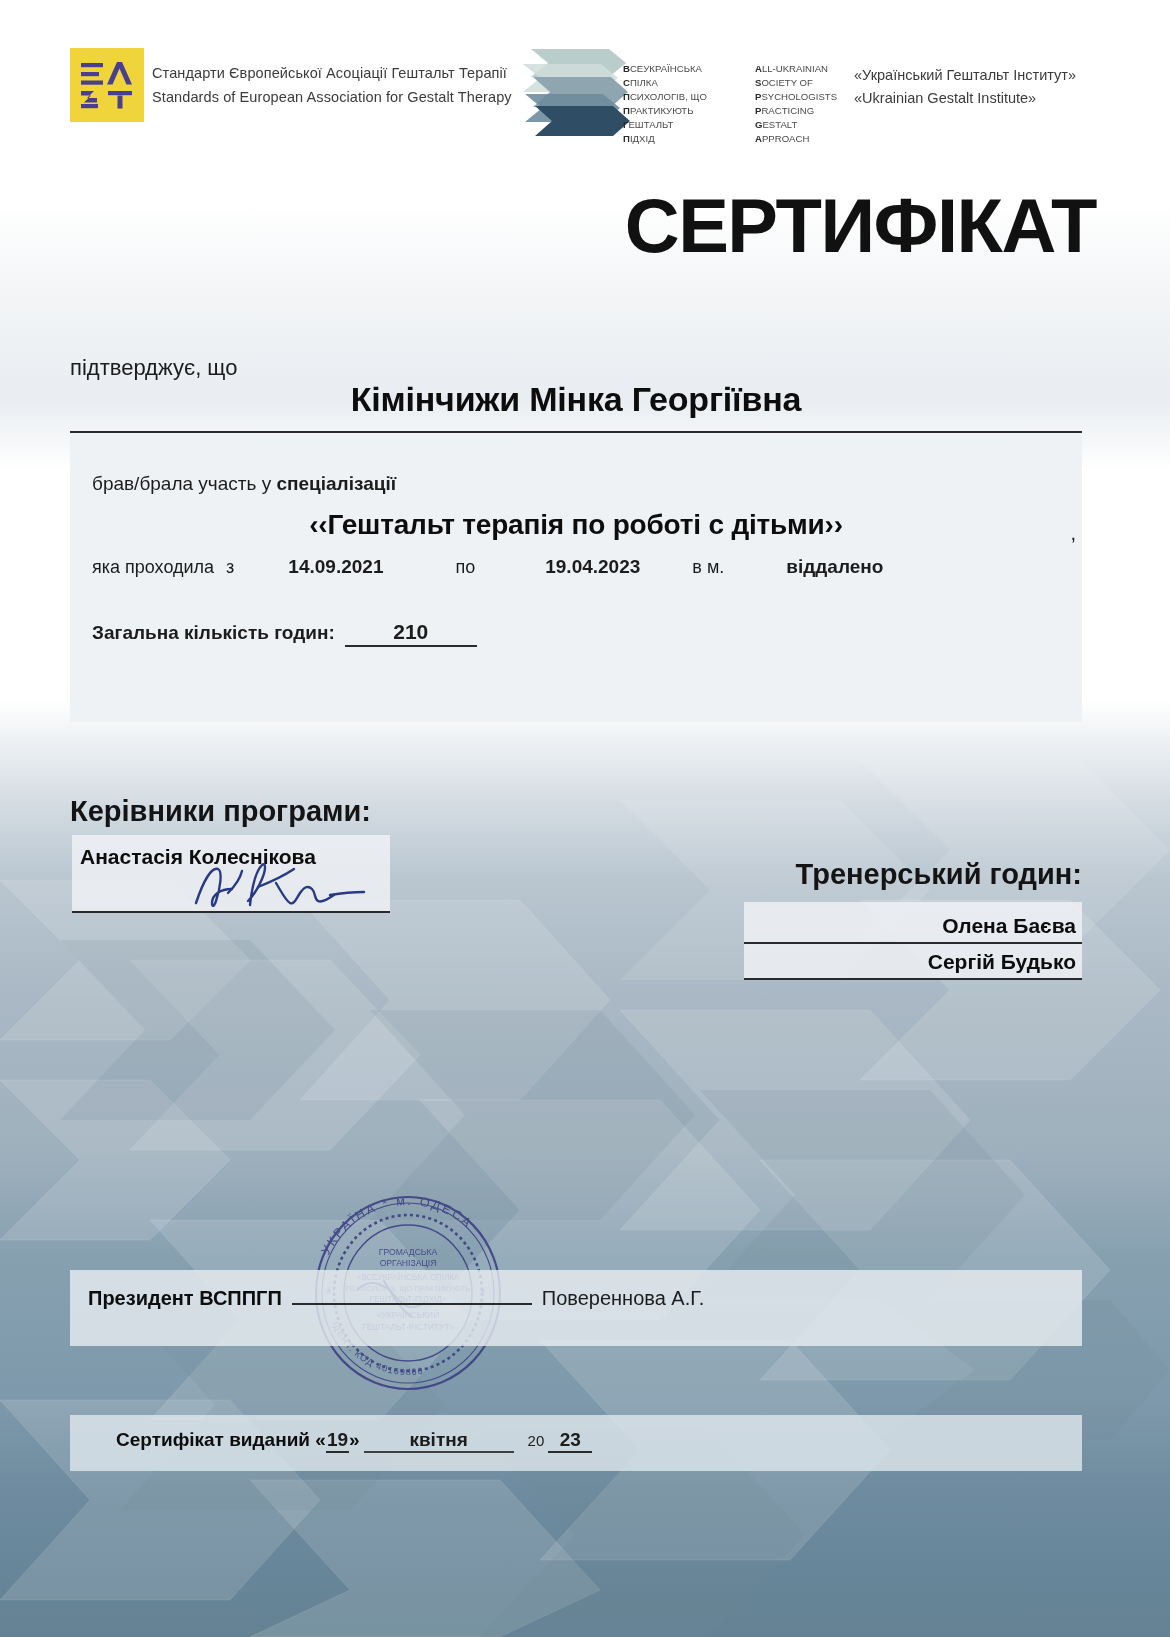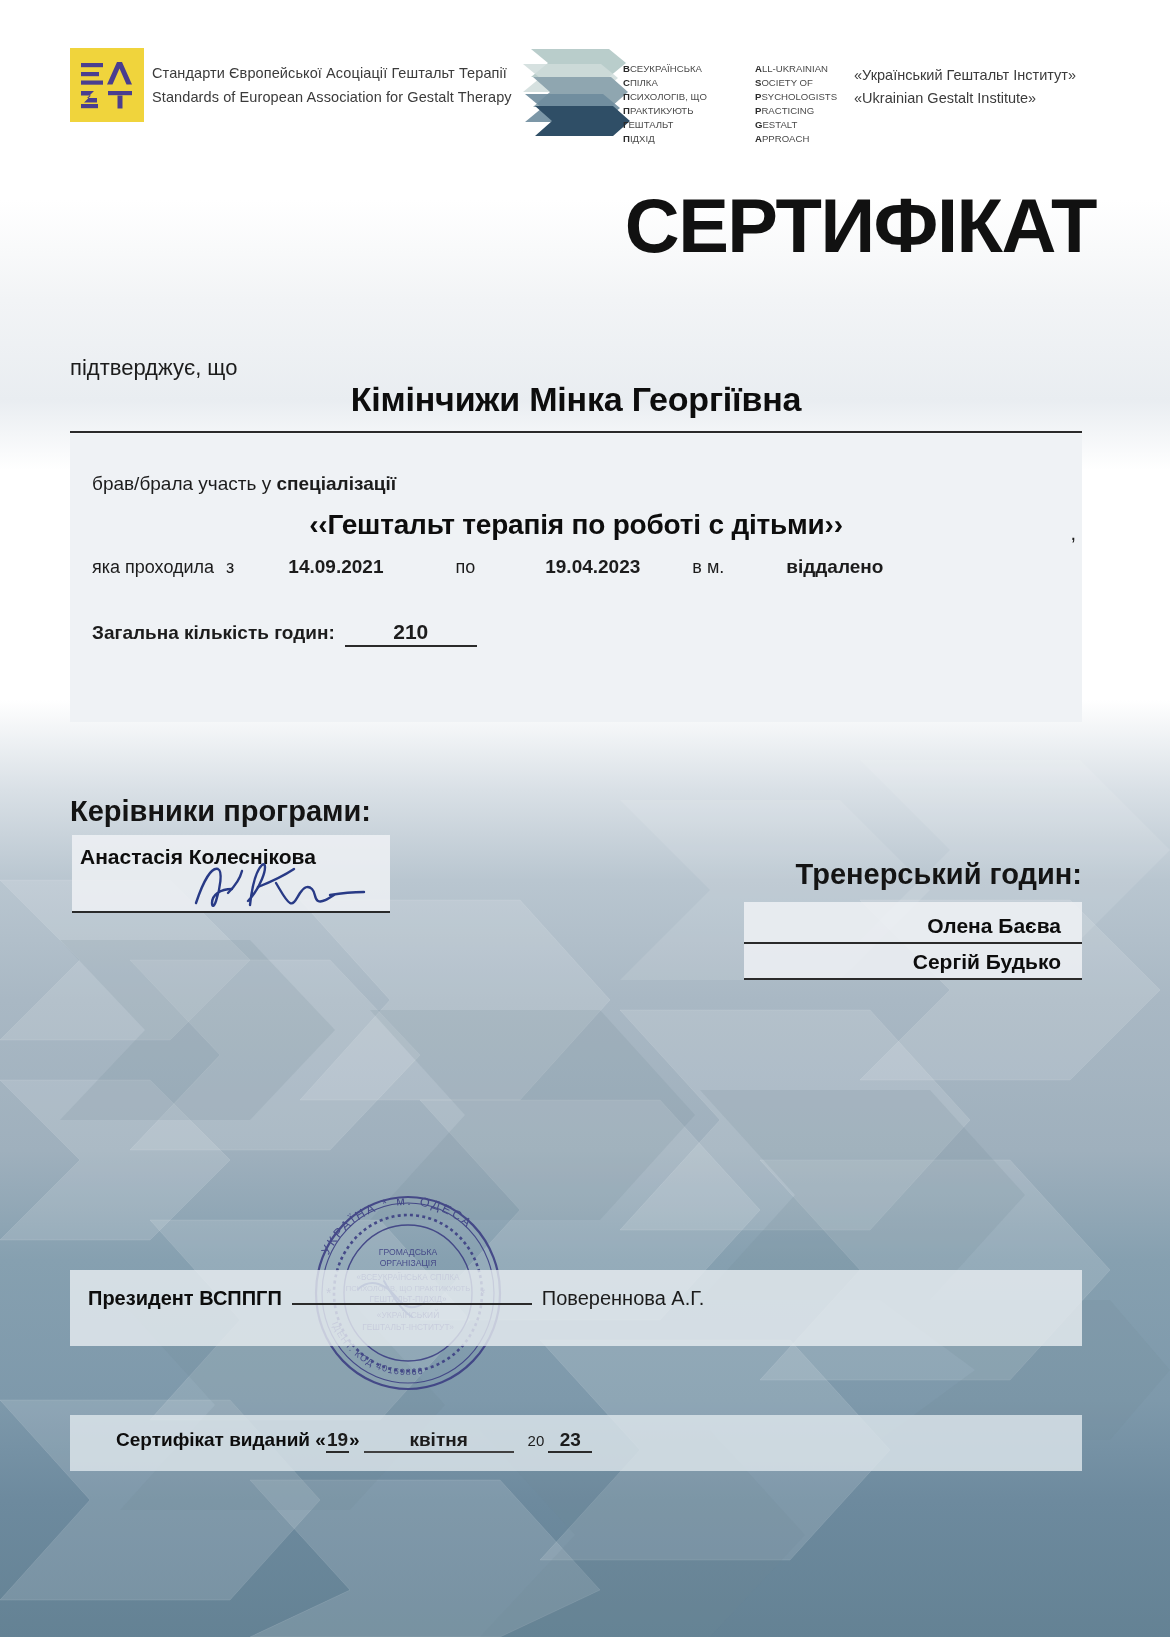--- a/index.html
+++ b/index.html
@@ -184,21 +184,21 @@
   }
   .trainers-box {
     position: absolute; right: 88px; top: 902px;
     width: 338px;
     background: rgba(238,241,244,.85);
     padding: 6px 0 0 0;
   }
   .trainer-row {
     text-align: right;
     font-size: 21px; font-weight: 700; color: #0d0d0d;
-    padding: 6px 21px 4px 0;
+    padding: 6px 6px 4px 0;
     border-bottom: 2px solid #2a2a2a;
   }
 
   
   .stamp {
     position: absolute;
     left: 300px; top: 1185px;
     width: 216px; height: 216px;
     opacity: .88;
   }

